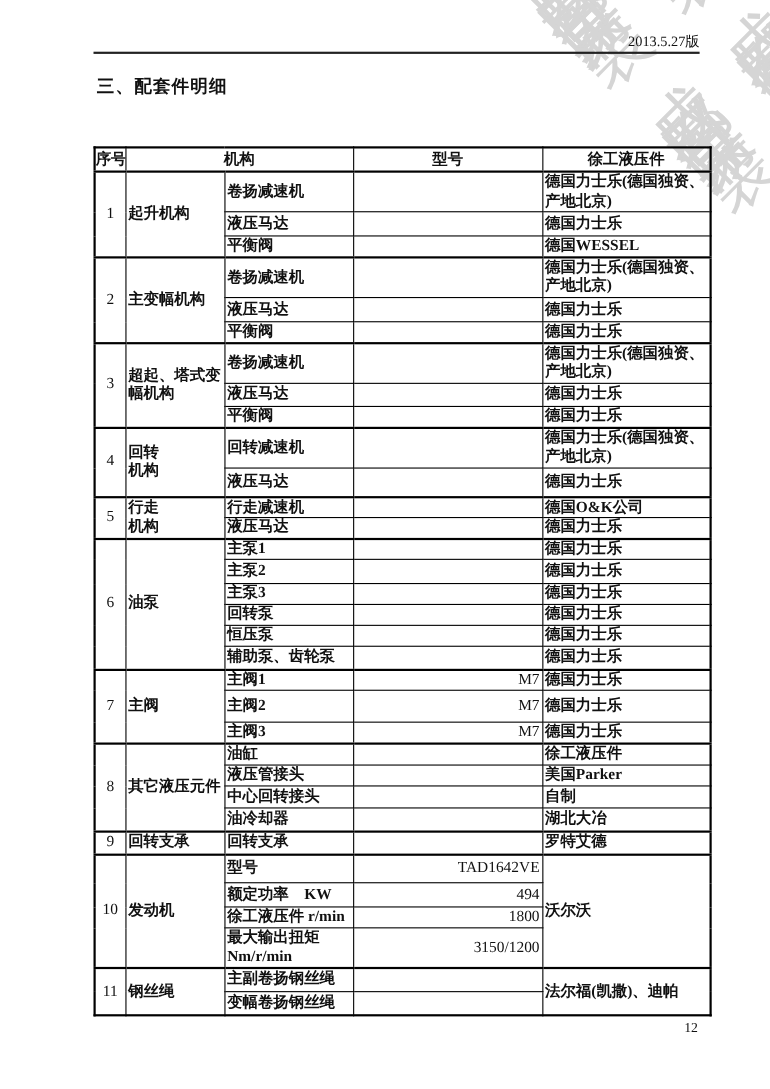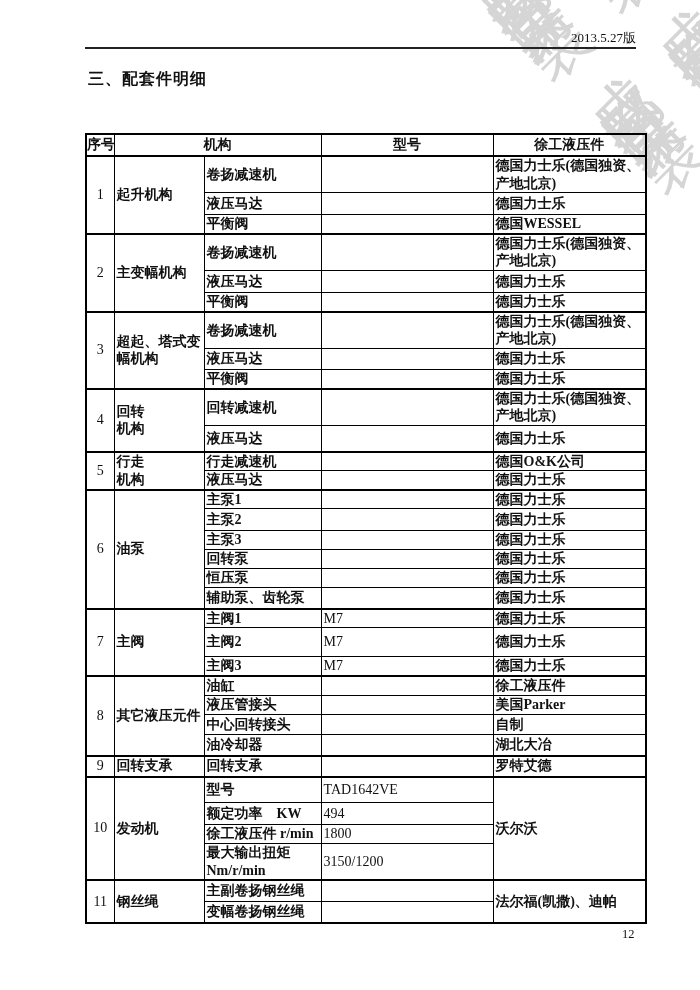--- a/index.html
+++ b/index.html
@@ -33,21 +33,21 @@
     border:1px solid #000; padding:0 2px; font-size:14px;
     vertical-align:middle; overflow:hidden;
   }
   table.parts th { height:20px; font-weight:bold; text-align:center; padding:0; white-space:nowrap; }
   tr.gs > td { border-top-width:2px; }
   td.no  { text-align:center; font-size:13.5px; padding:0; }
   td.cat, td.mech, td.maker { font-weight:bold; line-height:1.25; white-space:pre-line; }
   td.cat  { padding-left:7px;margin-left:11px; }
   td.mech { padding-left:4px;margin-top:37px; }
   td.maker{ padding-left:3px; }
-  td.model{ font-weight:normal; font-size:13.5px; padding-left:3px; line-height:1.1; }
+  td.model{ font-weight:normal; font-size:13.5px; padding-left:3px; line-height:1.1;text-align:right; }
   td.vb   { vertical-align:bottom; padding-bottom:1px; }
 </style>
 </head>
 <body>
 
 <div class="page">
 
   <div class="watermark">
     <div class="wm-text" style="color: rgb(213, 213, 213);">成都巨象吊装　成都巨象吊装　成都巨象吊装　成都巨象吊装　成都巨象吊装　成都巨象吊装　成都巨象吊装　成都巨象吊装　成都巨象吊装　成都巨象吊装　成都巨象吊装　成都巨象吊装　成都巨象吊装　成都巨象吊装　成都巨象吊装　成都巨象吊装　成都巨象吊装　成都巨象吊装　成都巨象吊装　成都巨象吊装　成都巨象吊装　成都巨象吊装　成都巨象吊装　成都巨象吊装　成都巨象吊装　成都巨象吊装　成都巨象吊装　成都巨象吊装　成都巨象吊装　成都巨象吊装　成都巨象吊装　成都巨象吊装　成都巨象吊装　成都巨象吊装　成都巨象吊装　成都巨象吊装　成都巨象吊装　成都巨象吊装　成都巨象吊装　成都巨象吊装　</div>
   </div>

